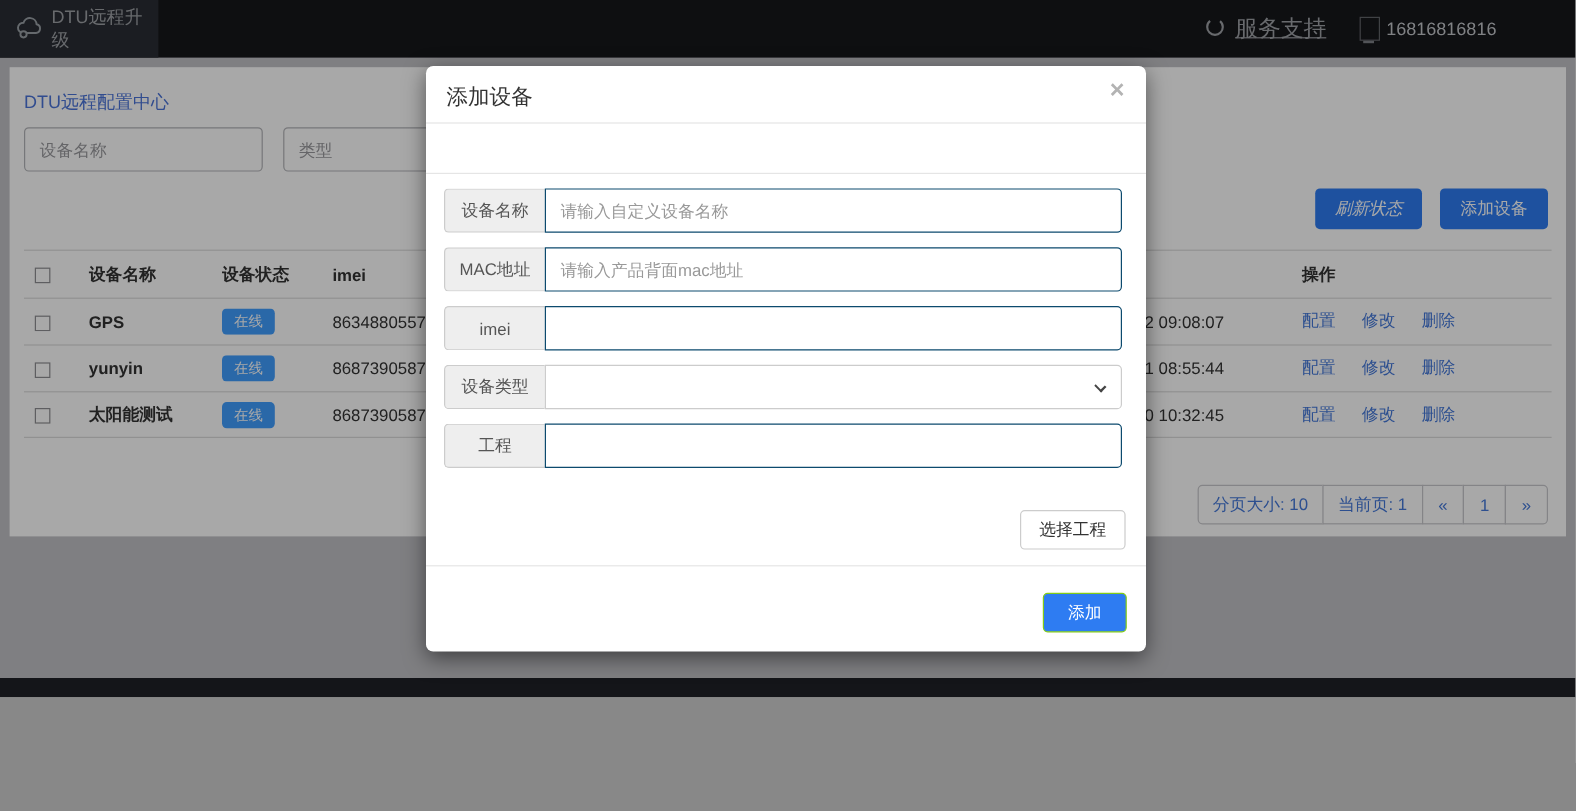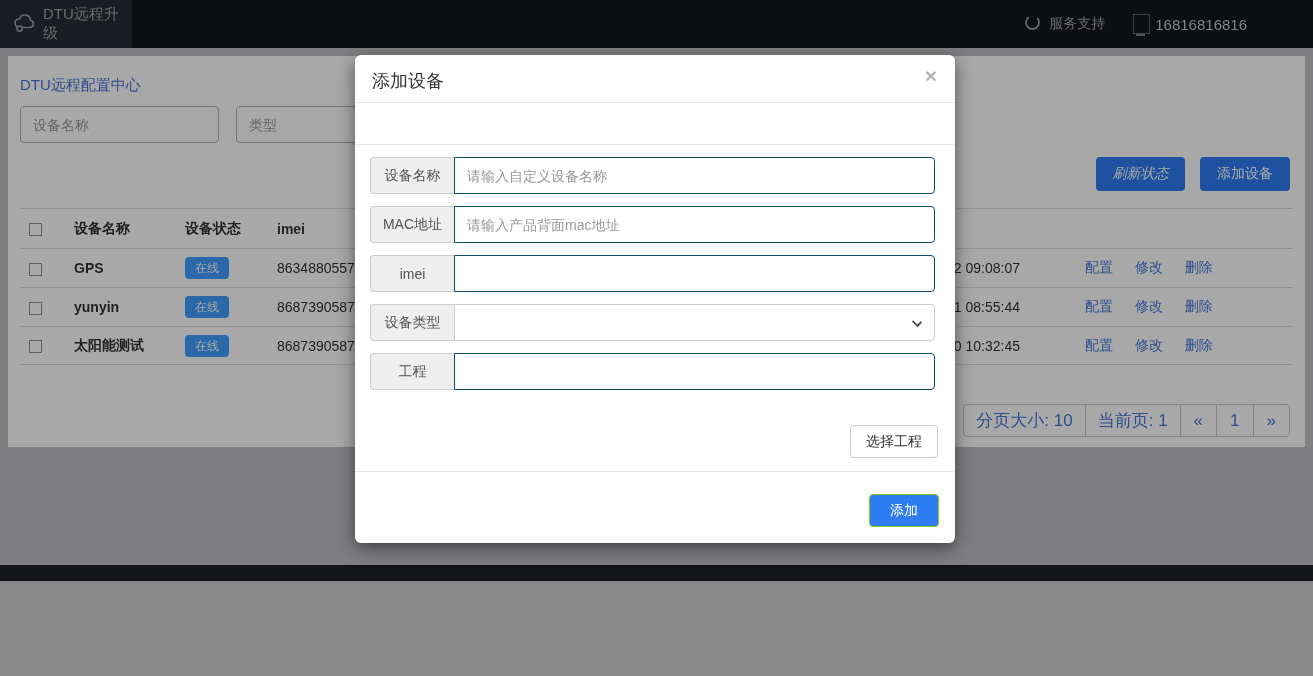--- a/index.html
+++ b/index.html
@@ -9,21 +9,21 @@
     background:#c1c1c5;
     font-family:"Liberation Sans","DejaVu Sans",sans-serif;
     font-size:14px; color:#333;
   }
   
   .topbar { position:absolute; left:0; top:0; width:1313px; height:48px; background:#16171b; }
   .brand { position:absolute; left:0; top:0; width:132px; height:48px; background:#2a2d34;
            display:flex; align-items:center; gap:7px; padding-left:12px; }
   .brand-text { color:#9ea1a6; font-size:15px; }
   .top-right { position:absolute; right:66px; top:0; height:48px; display:flex; align-items:center; gap:10px; }
-  .support { display:flex; align-items:center; gap:8px; color:#9ea1a6; font-size:14px; margin-right:18px; }
+  .support { display:flex; align-items:flex-end; gap:8px; color:#9ea1a6; font-size:19px; margin-right:18px;text-decoration:underline; }
   .phone-wrap { display:flex; align-items:center; gap:5px; color:#c2c5c9; font-size:15px; }
   .broken-img { display:inline-block; width:17px; height:20px; border:1px solid #62646a; position:relative; background:transparent; }
   .broken-img::after { content:""; position:absolute; left:2px; bottom:-3px; width:9px; height:2px; background:#7d8086; }
   
   .card { position:absolute; left:8px; top:56px; width:1297px; height:391px; background:#ffffff; }
   .page-title { position:absolute; left:12px; top:20px; font-size:15px; color:#4b74d9; }
   .filter-input { position:absolute; top:50px; height:37px; border:1px solid #b4b5b9; border-radius:4px;
                   padding:0 12px; font-size:14px; color:#333; background:#fff; outline:none;
                   font-family:"Liberation Sans","DejaVu Sans",sans-serif; }
   .filter-input::placeholder { color:#9a9a9e; }
@@ -44,21 +44,21 @@
   .cell.time { text-align:right; padding-right:0; }
   .cell.actions { padding-left:65px; }
   .cell.name { font-weight:bold; }
   .checkbox { display:inline-block; width:13px; height:13px; border:1px solid #8f8f93; background:#fff; vertical-align:middle; }
   .badge-online { display:inline-block; background:#409eff; color:#fff; font-size:12px;
                   padding:5px 10px; border-radius:4px; line-height:1; }
   .tlink { color:#4579da; text-decoration:none; margin-right:18px; cursor:pointer;margin-top:36px; }
   
   .pagination { position:absolute; right:15px; top:348px; display:flex; }
   .pg-cell { height:33px; display:flex; align-items:center; padding:0 12px; border:1px solid #c9c9cd;
-             margin-left:-1px; color:#4579da; font-size:17px; background:#fff; }
+             margin-left:-1px; color:#4579da; font-size:14px; background:#fff; }
   .pg-cell:first-child { border-radius:4px 0 0 4px; margin-left:0; }
   .pg-cell:last-child { border-radius:0 4px 4px 0; }
   .pg-cell.nav { cursor:pointer; padding:0 13px; }
   
   .footer-bar { position:absolute; left:0; bottom:0; width:1313px; height:16px; background:#1f2026; }
   
   .backdrop { position:absolute; left:0; top:0; width:1313px; height:676px; background:rgba(0,0,0,0.34); z-index:10; }
   .modal { position:absolute; left:355px; top:55px; width:600px; height:488px; background:#fff;
            border-radius:6px; box-shadow:0 5px 18px rgba(0,0,0,0.5); z-index:20; }
   .modal-header { position:relative; height:48px; border-bottom:1px solid #e5e5e5; padding:14px 20px 0 17px; }
@@ -129,20 +129,21 @@
     <button id="btn-refresh" class="btn-primary">刷新状态</button>
     <button id="btn-add-device" class="btn-primary">添加设备</button>
 
     <div class="table">
       <div class="trow head">
         <div class="cell cb"><span class="checkbox"></span></div>
         <div class="cell">设备名称</div>
         <div class="cell">设备状态</div>
         <div class="cell">imei</div>
         <div class="cell time"></div>
+        <div class="cell actions">操作</div>
       </div>
 
       <div class="trow">
         <div class="cell cb"><span class="checkbox"></span></div>
         <div class="cell name">GPS</div>
         <div class="cell"><span class="badge-online">在线</span></div>
         <div class="cell">863488055763</div>
         <div class="cell time">2 09:08:07</div>
         <div class="cell actions">
           <a class="tlink">配置</a>

